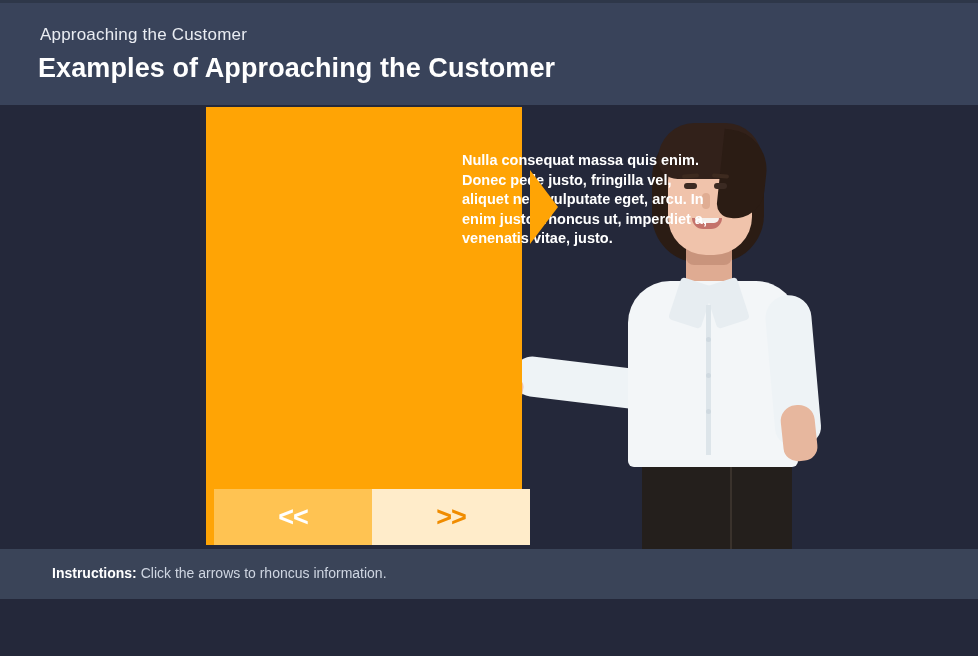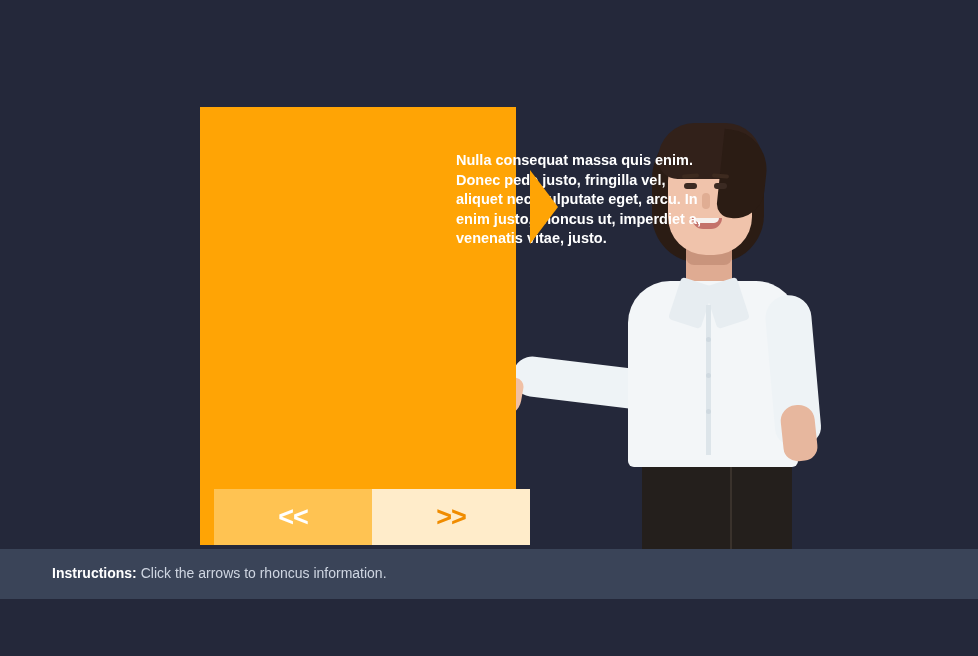--- a/index.html
+++ b/index.html
@@ -36,21 +36,21 @@
   
   #stage {
     position: absolute; left: 0; top: 105px;
     width: 978px; height: 444px;
     background: #24283a;
     overflow: hidden;
   }
 
   
   #callout {
-    position: absolute; left: 200px; top: 2px;
+    position: absolute; left: 206px; top: 2px;
     width: 316px; height: 438px;
     background: #ffa405;
   }
   #callout-arrow {
     position: absolute; left: 530px; top: 65px;
     width: 0; height: 0;
     border-top: 37px solid transparent;
     border-bottom: 37px solid transparent;
     border-left: 28px solid #ffa405;
   }
@@ -156,20 +156,24 @@
     position: absolute; left: 0; top: 599px;
     width: 978px; height: 57px;
     background: #24283a;
   }
 </style>
 </head>
 <body>
 
 <div id="slide">
 
+  <div id="header">
+    <div id="subtitle">Approaching the Customer</div>
+    <div id="title">Examples of Approaching the Customer</div>
+  </div>
 
   <div id="stage">
 
     <div id="presenter">
       <div class="p" id="arm-l"></div>
       <div class="p" id="thumb-l"></div>
       <div class="p" id="hand-l"></div>
       <div class="p" id="hair-back"></div>
       <div class="p" id="neck"></div>
       <div class="p" id="neck-shadow"></div>

